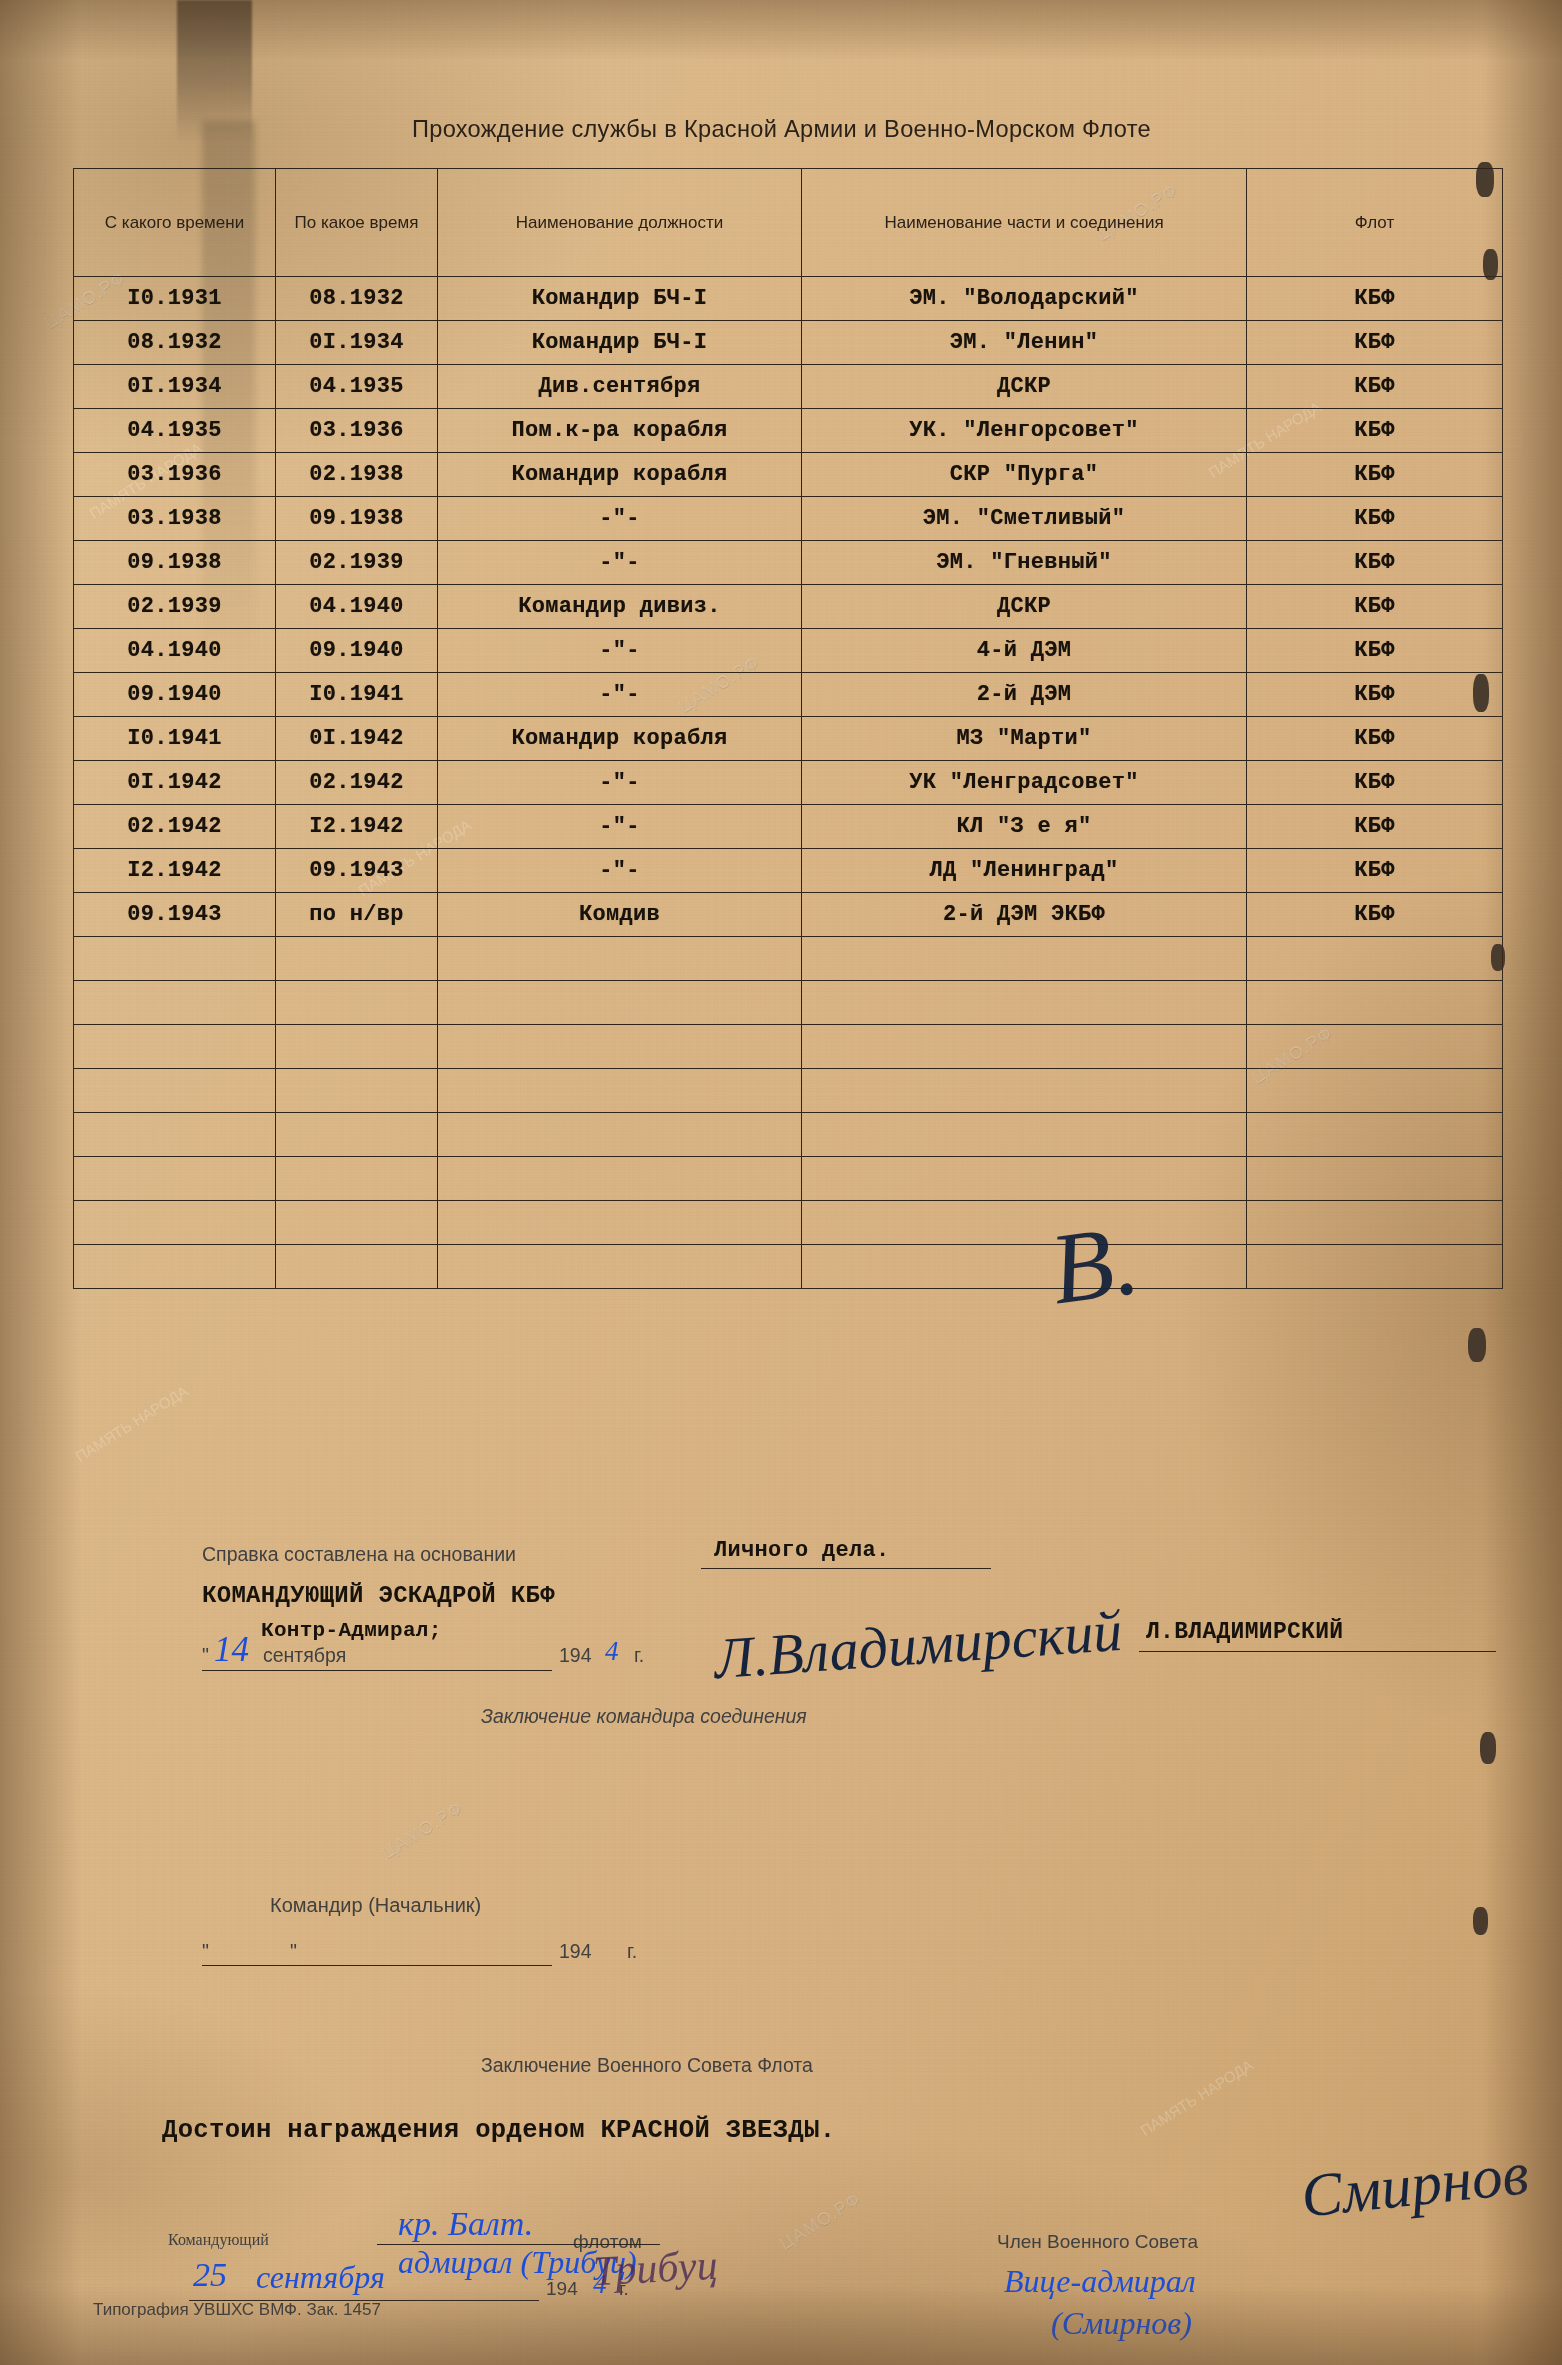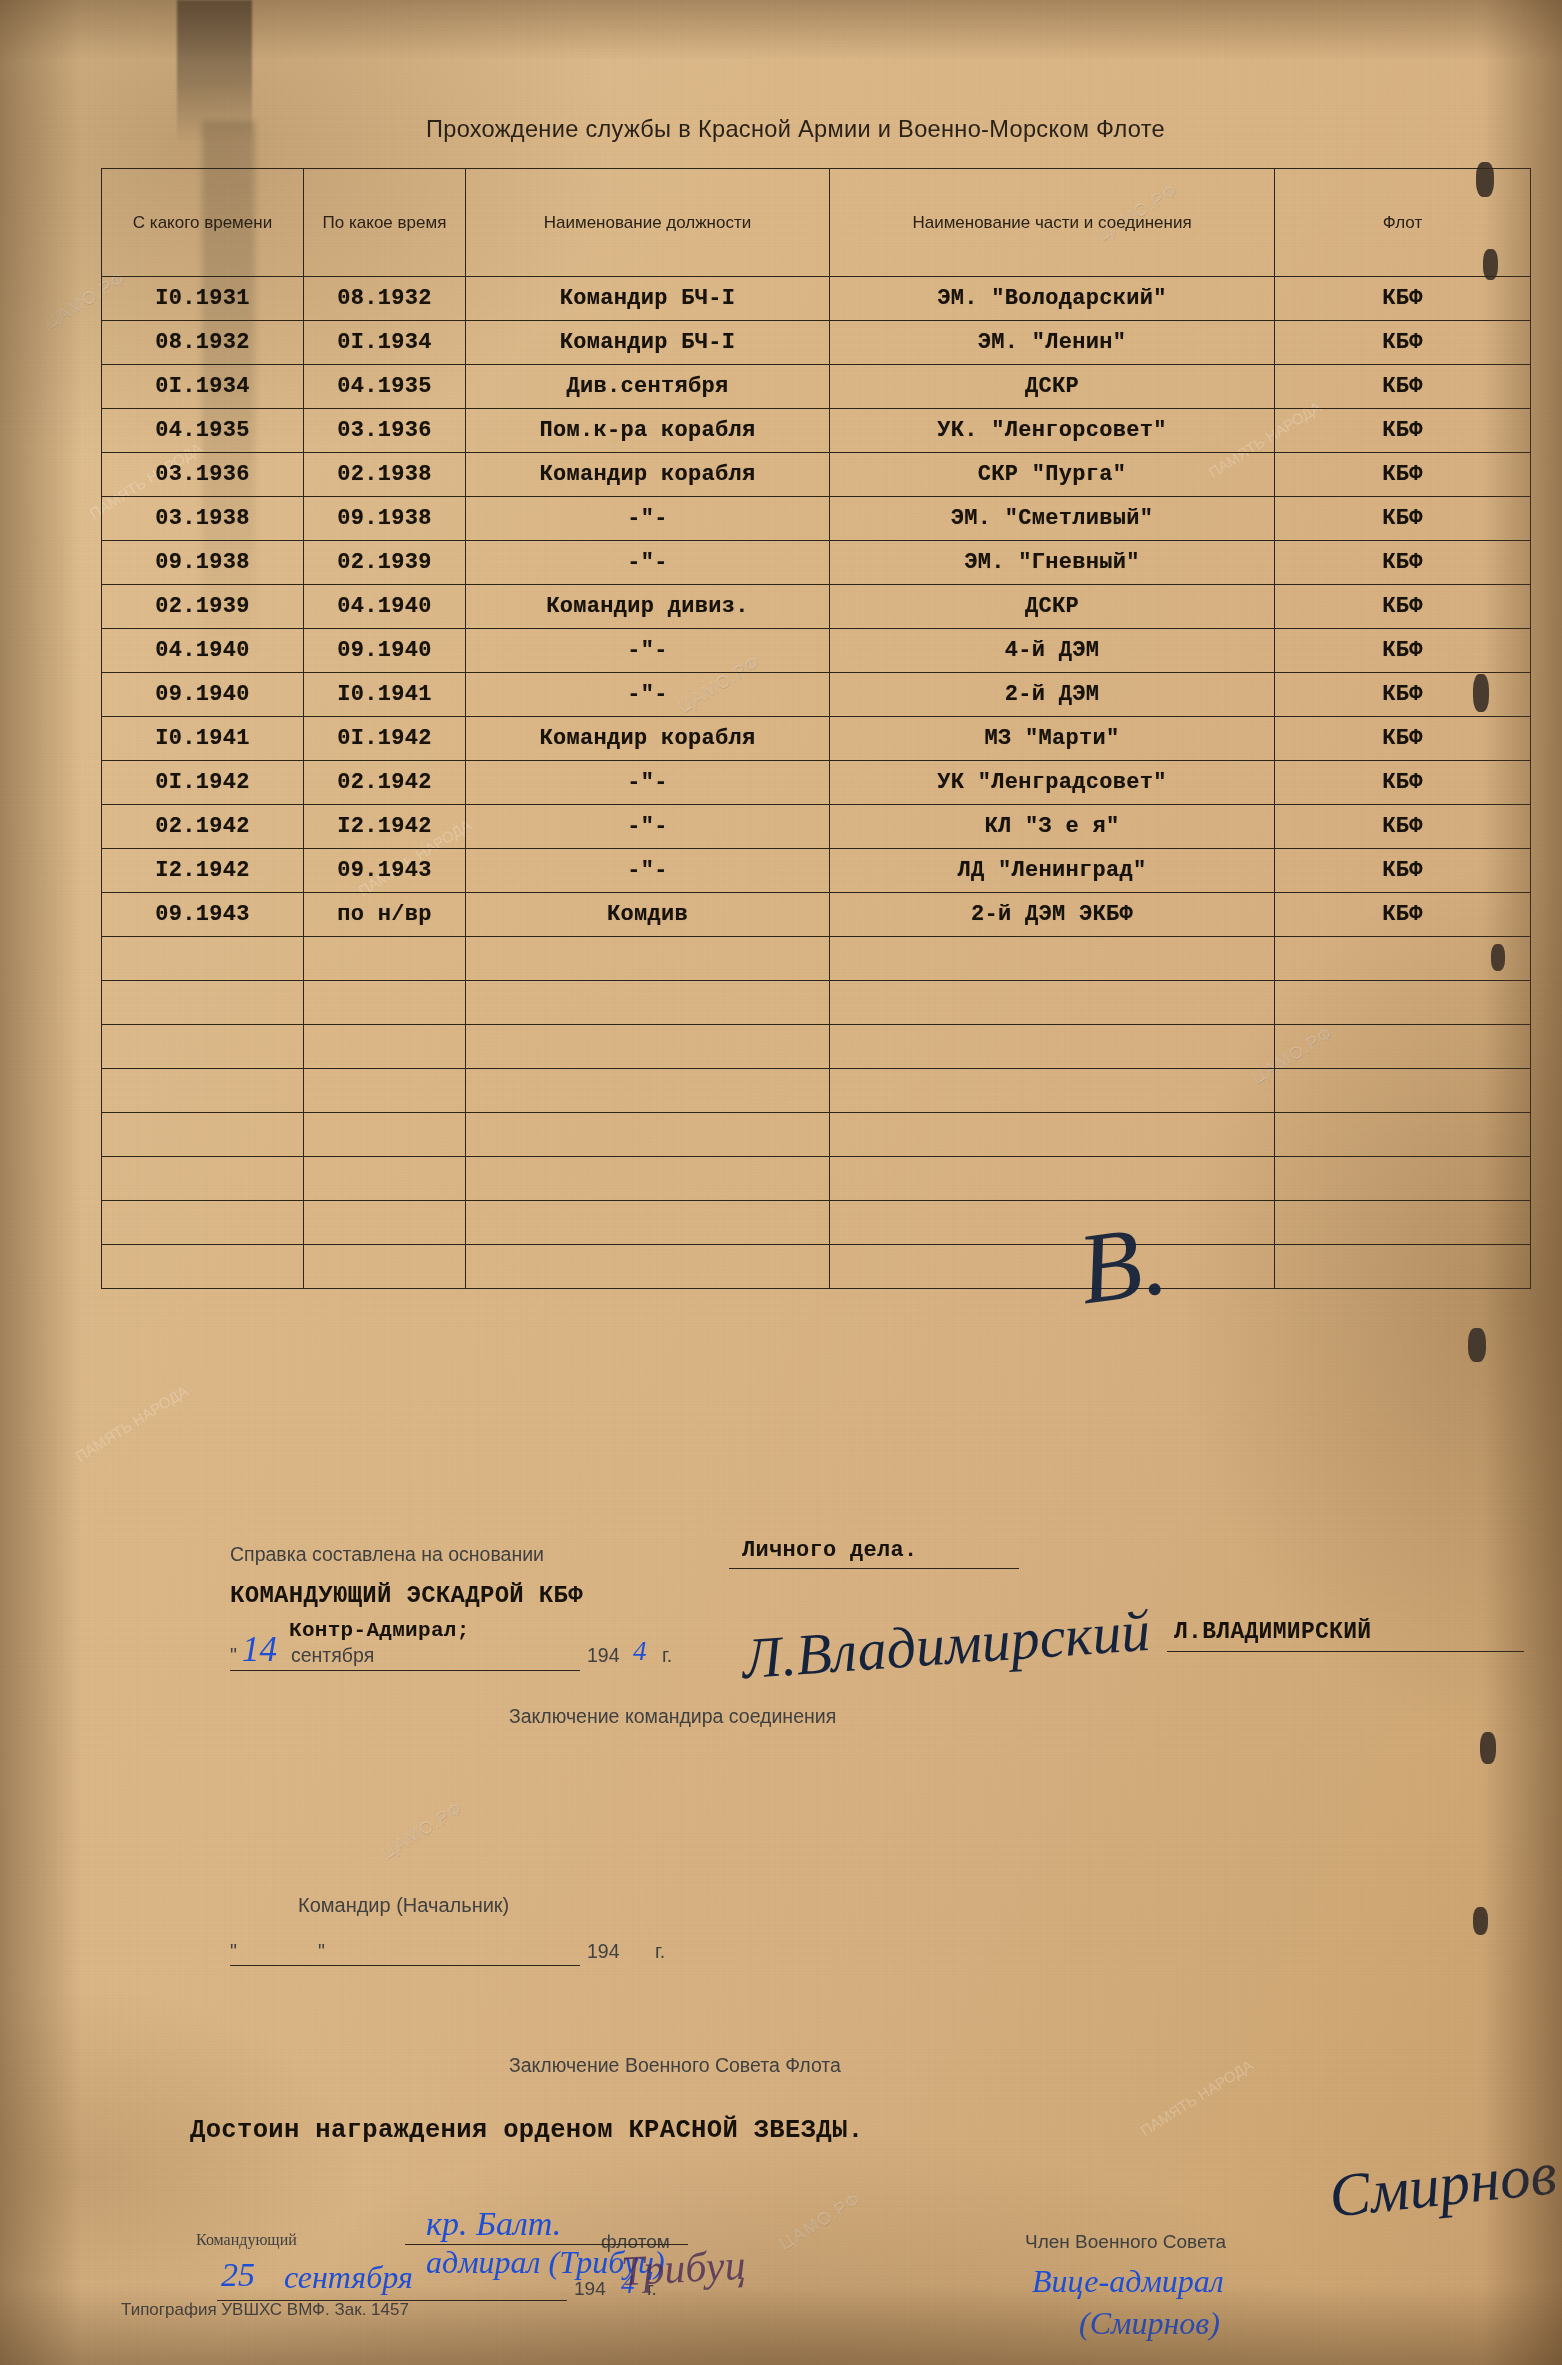--- a/index.html
+++ b/index.html
@@ -86,21 +86,20 @@
     text-align: center;
     white-space: nowrap;
     pointer-events: none;
   }
 
   
   #content {
     position: absolute;
     inset: 0;
     color: #241d16;
-    margin-left: 28px;
   }
   .title {
     position: absolute;
     left: 0; right: 0;
     top: 116px;
     text-align: center;
     font-size: 23.6px;
     letter-spacing: 0.3px;
     color: #2a2218;
     font-family: "Liberation Sans", sans-serif;
@@ -415,21 +414,21 @@
     <div class="underline-rule" style="left:1139px; top:1651px; width:357px;"></div>
 
     <div class="footer-line" style="left:202px; top:1644px;">"</div>
     <div class="footer-line hand" style="left:214px; top:1630px; font-size:35px;">14</div>
     <div class="footer-line" style="left:263px; top:1644px;">сентября</div>
     <div class="underline-rule" style="left:202px; top:1670px; width:350px;"></div>
     <div class="footer-line" style="left:559px; top:1644px;">194</div>
     <div class="footer-line hand" style="left:605px; top:1636px; font-size:27px;">4</div>
     <div class="footer-line" style="left:634px; top:1644px;">г.</div>
 
-    <div class="footer-line" style="left:481px; top:1705px;">Заключение командира соединения</div>
+    <div class="footer-line" style="left:481px; top:1705px;font-style:italic;">Заключение командира соединения</div>
 
     <div class="footer-line" style="left:270px; top:1894px; font-size:20px;">Командир (Начальник)</div>
     <div class="footer-line" style="left:202px; top:1940px;">"</div>
     <div class="footer-line" style="left:290px; top:1940px;">"</div>
     <div class="underline-rule" style="left:202px; top:1965px; width:350px;"></div>
     <div class="footer-line" style="left:559px; top:1940px;">194</div>
     <div class="footer-line" style="left:627px; top:1940px;">г.</div>
 
     <div class="footer-line" style="left:481px; top:2054px;">Заключение Военного Совета Флота</div>
 

